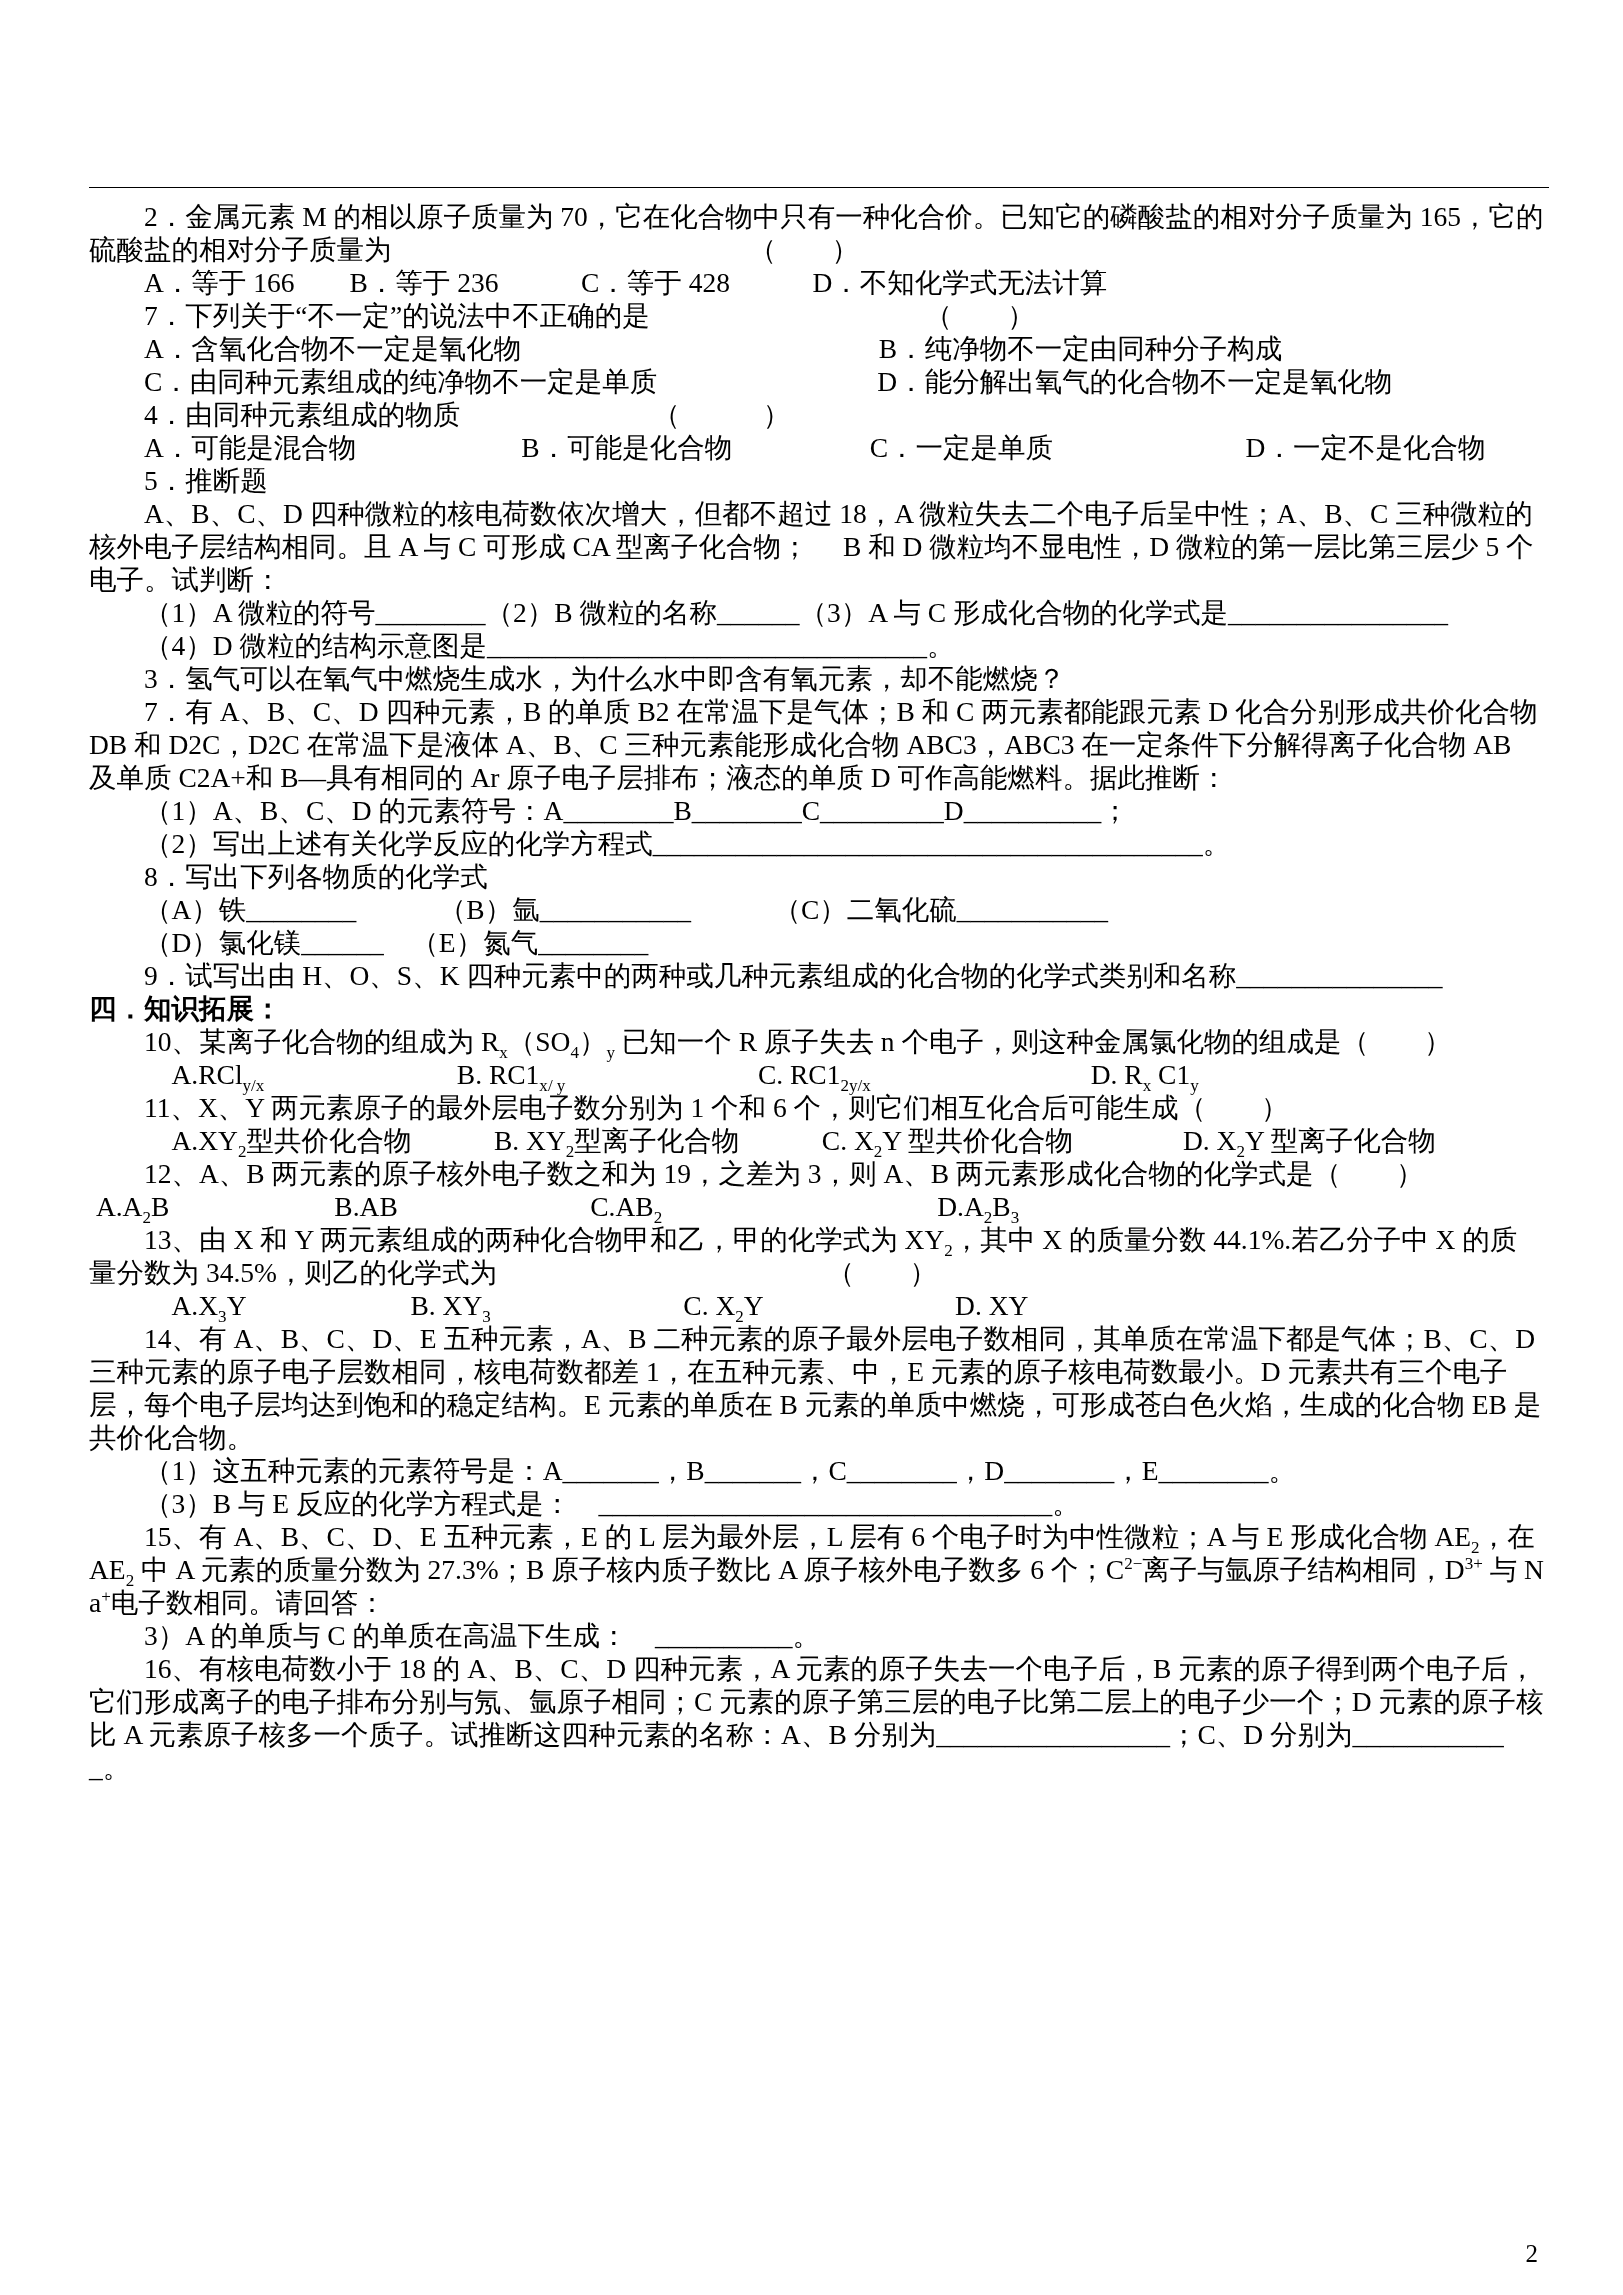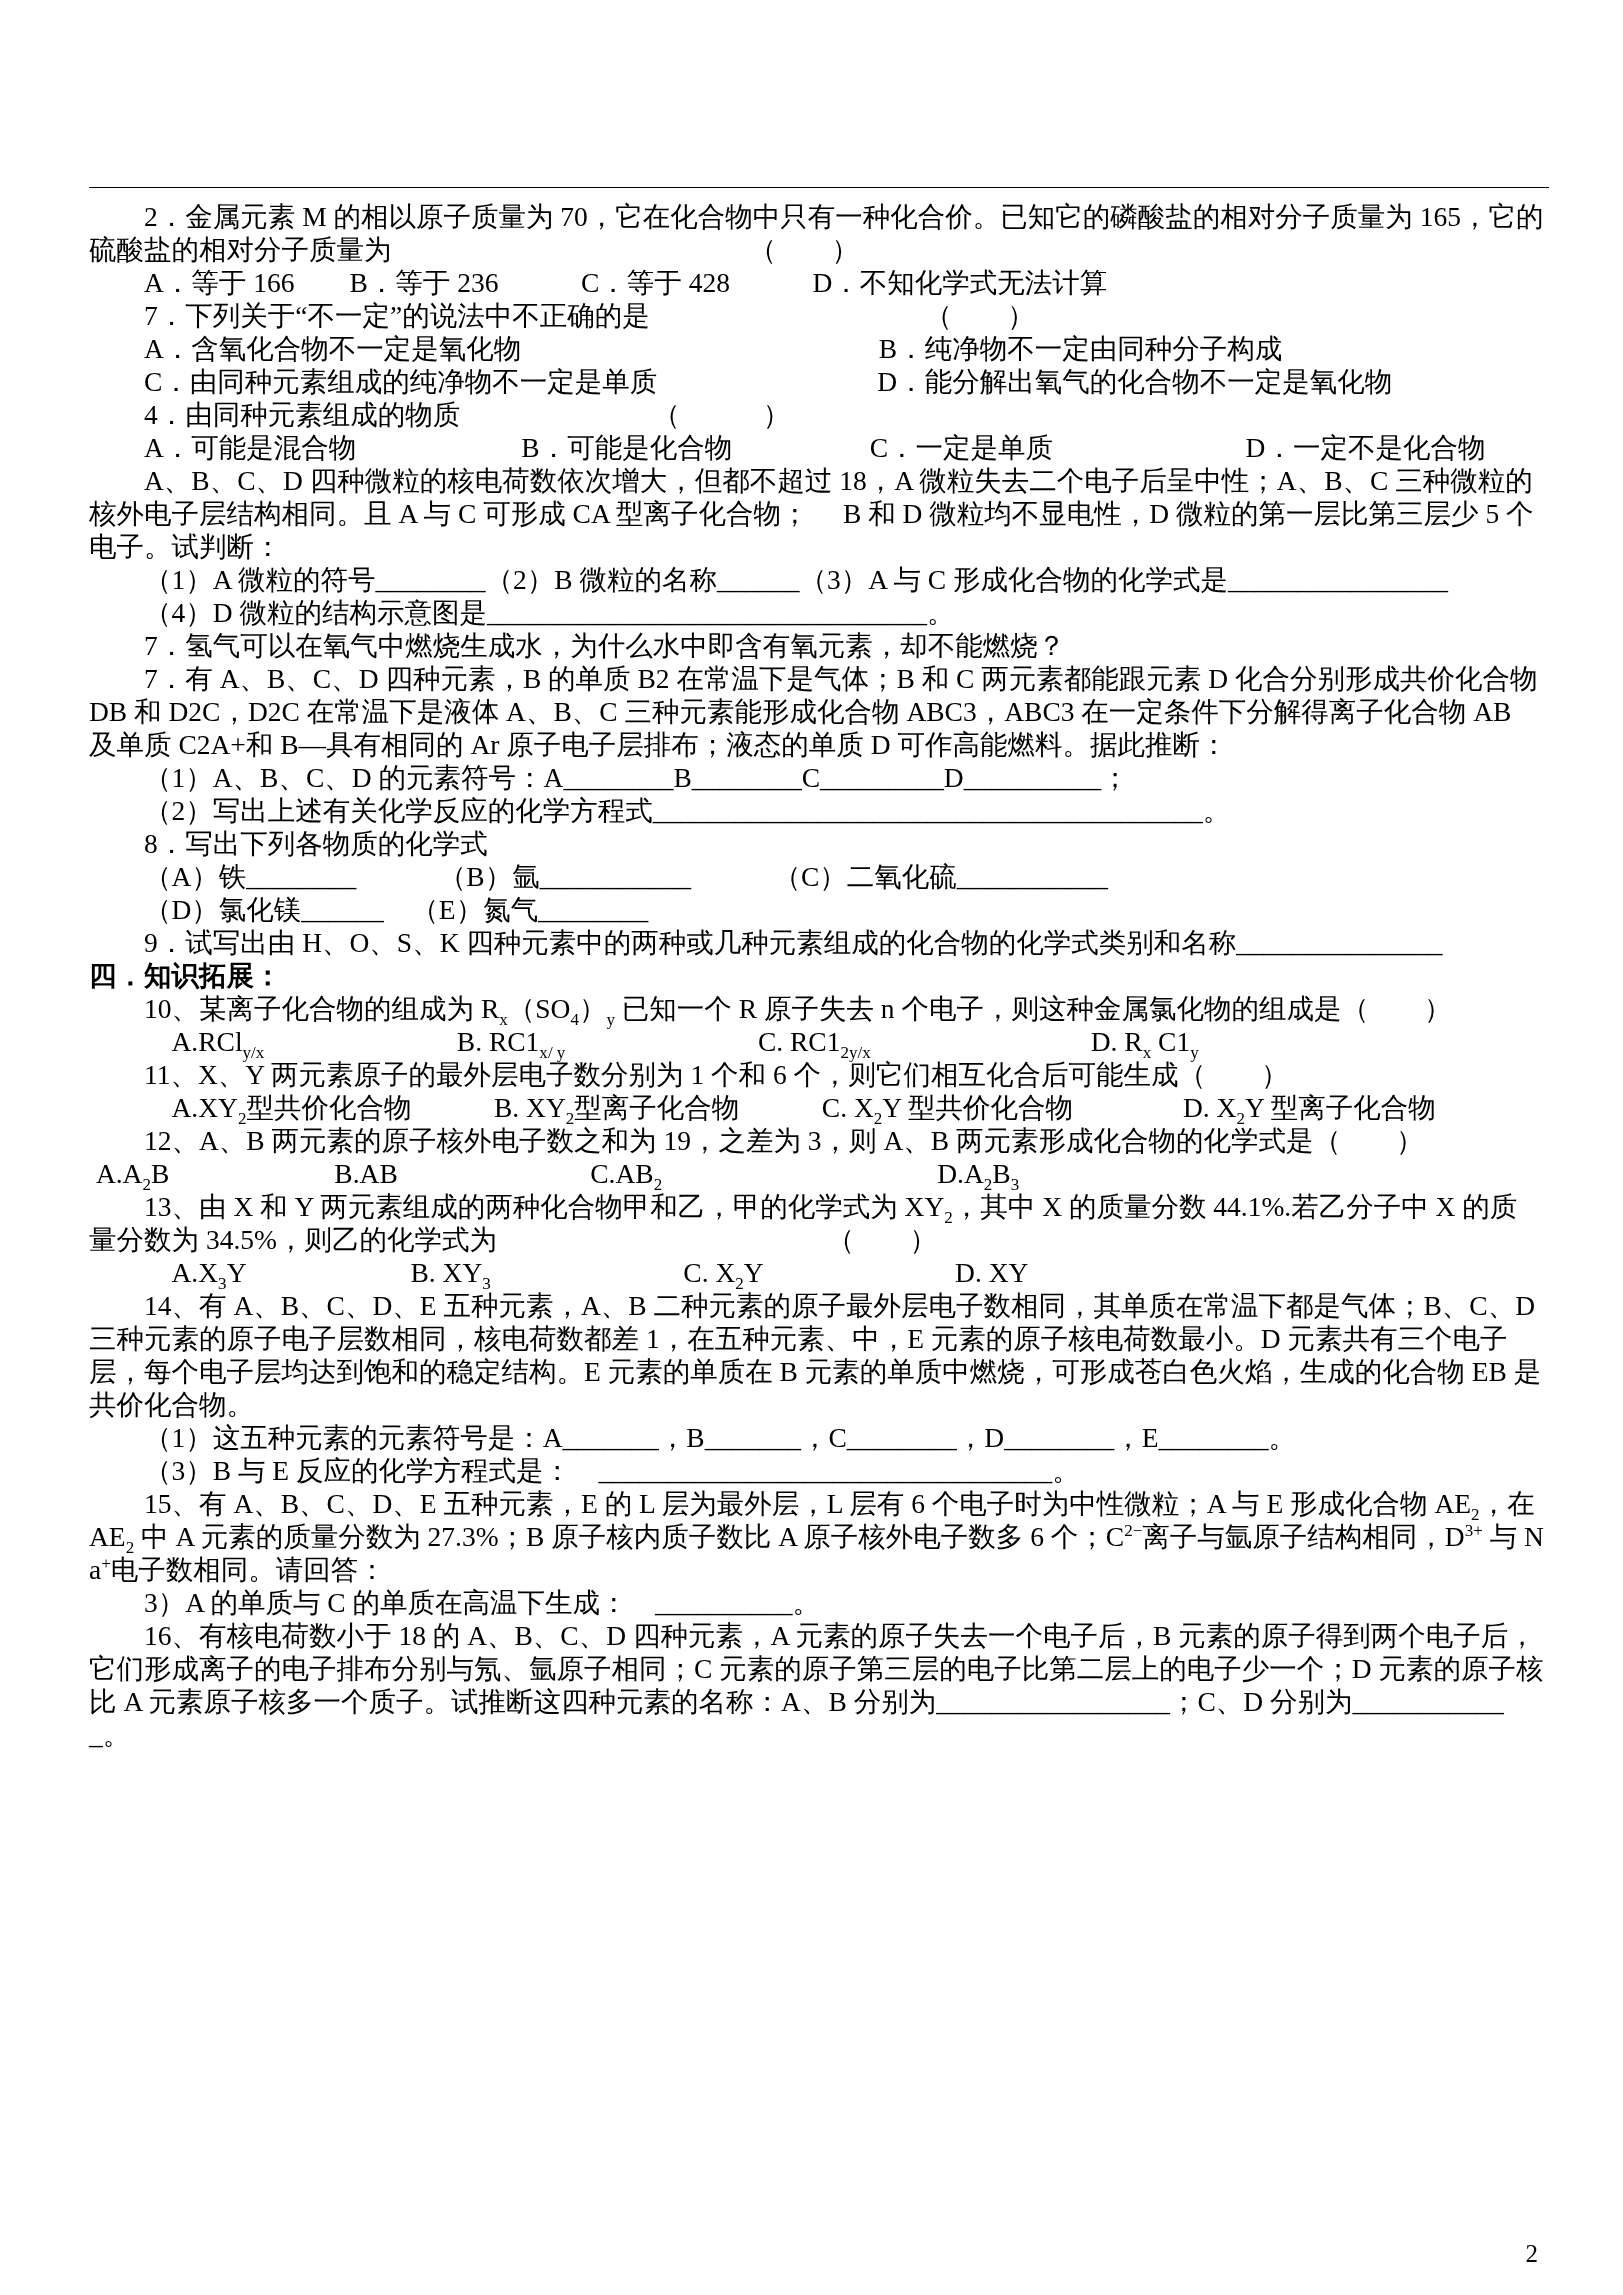--- a/index.html
+++ b/index.html
@@ -53,24 +53,25 @@
 <div class="page">
   <div class="header-rule"></div>
   <div class="content">
       <div class="line indent">2．金属元素 M 的相以原子质量为 70，它在化合物中只有一种化合价。已知它的磷酸盐的相对分子质量为 165，它的硫酸盐的相对分子质量为　　　　　　　　　　　　　（　　）</div>
       <div class="line indent">A．等于 166　　B．等于 236　　　C．等于 428　　　D．不知化学式无法计算</div>
       <div class="line indent">7．下列关于“不一定”的说法中不正确的是　　　　　　　　　　（　　）</div>
       <div class="line indent">A．含氧化合物不一定是氧化物　　　　　　　　　　　　　B．纯净物不一定由同种分子构成</div>
       <div class="line indent">C．由同种元素组成的纯净物不一定是单质　　　　　　　　D．能分解出氧气的化合物不一定是氧化物</div>
       <div class="line indent">4．由同种元素组成的物质　　　　　　　（　　　）</div>
       <div class="line indent">A．可能是混合物　　　　　　B．可能是化合物　　　　　C．一定是单质　　　　　　　D．一定不是化合物</div>
+      <div class="line indent">5．推断题</div>
       <div class="line indent">A、B、C、D 四种微粒的核电荷数依次增大，但都不超过 18，A 微粒失去二个电子后呈中性；A、B、C 三种微粒的核外电子层结构相同。且 A 与 C 可形成 CA 型离子化合物；　 B 和 D 微粒均不显电性，D 微粒的第一层比第三层少 5 个电子。试判断：</div>
       <div class="line indent">（1）A 微粒的符号________（2）B 微粒的名称______（3）A 与 C 形成化合物的化学式是________________</div>
       <div class="line indent">（4）D 微粒的结构示意图是________________________________。</div>
-      <div class="line indent">7．氢气可以在氧气中燃烧生成水，为什么水中即含有氧元素，却不能燃烧？</div>
+      <div class="line indent">3．氢气可以在氧气中燃烧生成水，为什么水中即含有氧元素，却不能燃烧？</div>
       <div class="line indent">7．有 A、B、C、D 四种元素，B 的单质 B2 在常温下是气体；B 和 C 两元素都能跟元素 D 化合分别形成共价化合物 DB 和 D2C，D2C 在常温下是液体 A、B、C 三种元素能形成化合物 ABC3，ABC3 在一定条件下分解得离子化合物 AB 及单质 C2A+和 B—具有相同的 Ar 原子电子层排布；液态的单质 D 可作高能燃料。据此推断：</div>
       <div class="line indent">（1）A、B、C、D 的元素符号：A________B________C_________D__________；</div>
       <div class="line indent">（2）写出上述有关化学反应的化学方程式________________________________________。</div>
       <div class="line indent">8．写出下列各物质的化学式</div>
       <div class="line indent">（A）铁________　　　（B）氩___________　　　（C）二氧化硫___________</div>
       <div class="line indent">（D）氯化镁______　（E）氮气________</div>
       <div class="line indent">9．试写出由 H、O、S、K 四种元素中的两种或几种元素组成的化合物的化学式类别和名称_______________</div>
       <div class="line bold">四．知识拓展：</div>
       <div class="line indent">10、某离子化合物的组成为 R<sub>x</sub>（SO<sub>4</sub>）<sub>y</sub> 已知一个 R 原子失去 n 个电子，则这种金属氯化物的组成是（　　）</div>
       <div class="line indent">　A.RCl<sub>y/x</sub>　　　　　　　B. RC1<sub>x/ y</sub>　　　　　　　C. RC1<sub>2y/x</sub>　　　　　　　　D. R<sub>x</sub> C1<sub>y</sub></div>

